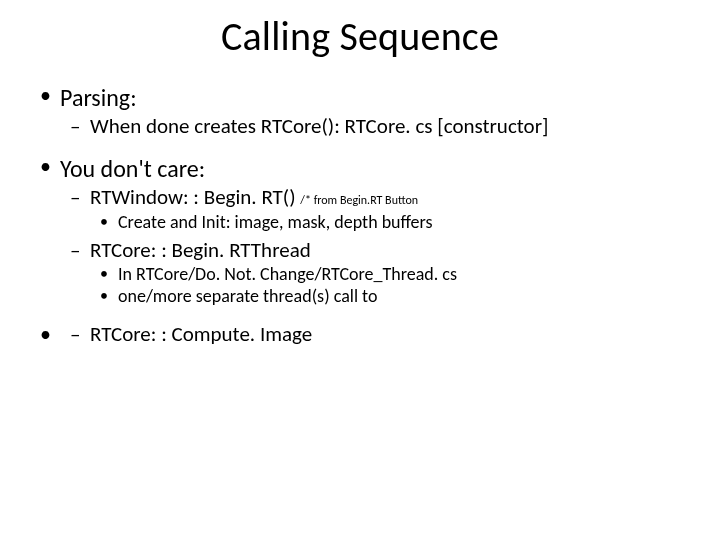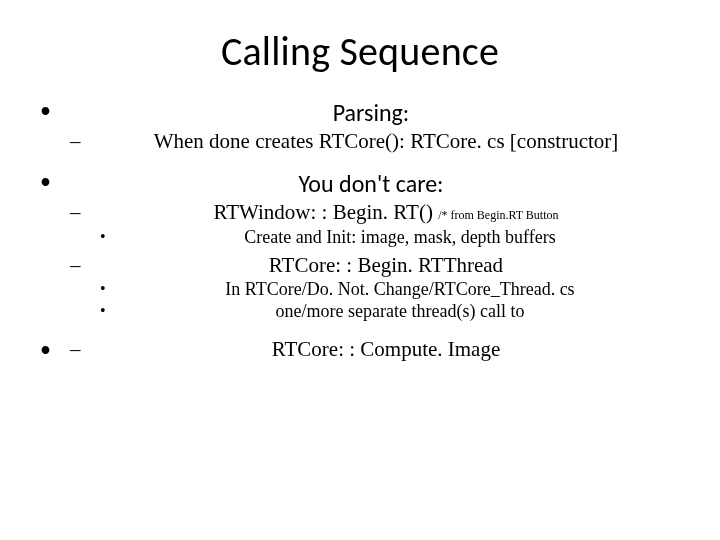--- a/index.html
+++ b/index.html
@@ -8,60 +8,58 @@
     width: 720px;
     height: 540px;
     background: #fff;
     font-family: Calibri, "Segoe UI", Arial, sans-serif;
     color: #000;
   }
   .slide {
     box-sizing: border-box;
     width: 720px;
     height: 540px;
-    padding: 23px 38px 0 38px;
+    padding: 8px 38px 0 38px;
     position: relative;
   }
   .title {
     text-align: center;
     font-size: 40px;
     font-weight: 400;
     margin: 4px 0 22px 0;
     letter-spacing: 0.2px;
   }
   ul.lvl1 {
     list-style: none;
     margin: 0;
     padding: 0 0 0 22px;
   }
   ul.lvl1 > li {
     position: relative;
     font-size: 24px;
     line-height: 1.22;
     margin: 14px 0 2px 0;
-    text-align: center;
   }
   ul.lvl1 > li::before {
     content: "•";
     position: absolute;
     left: -20px;
     top: 0;
     font-size: 22px;
   }
   ul.lvl2 {
     list-style: none;
     margin: 2px 0 6px 0;
     padding: 0 0 0 30px;
   }
   ul.lvl2 > li {
     position: relative;
     font-size: 21px;
     line-height: 1.22;
     margin: 1px 0;
-    font-family: Liberation Serif, serif;
   }
   ul.lvl2 > li::before {
     content: "–";
     position: absolute;
     left: -20px;
     top: 0;
     font-size: 21px;
   }
   ul.lvl3 {
     list-style: none;

